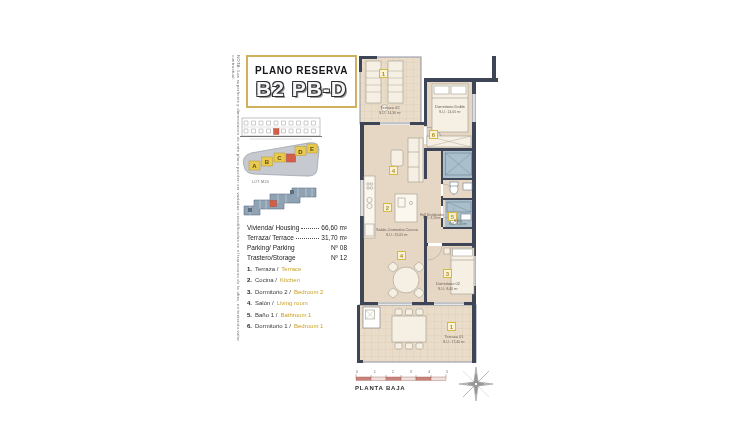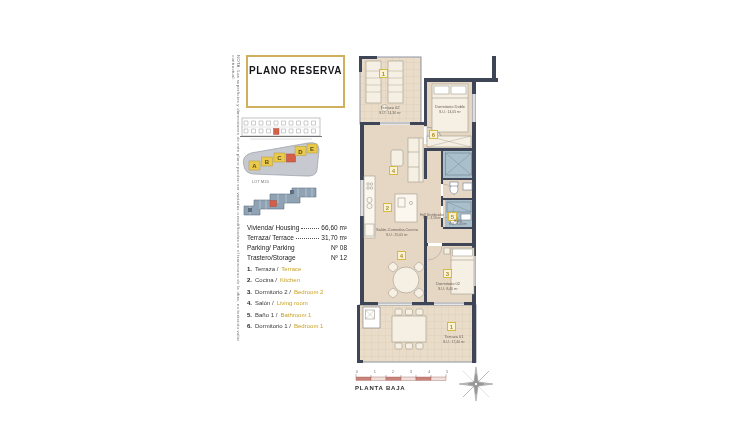--- a/index.html
+++ b/index.html
@@ -8,21 +8,21 @@
     font-family:"Liberation Sans", sans-serif;overflow:hidden;
   }
   .abs{position:absolute;}
 
   
   .disclaimer{
     left:231px;top:55px;height:308px;writing-mode:vertical-rl;
     font-size:4.3px;color:#6f6f6f;letter-spacing:.25px;line-height:5px;
   }
   .header-box{
-    left:246px;top:55px;width:99px;height:53px;box-sizing:border-box;
+    left:246px;top:55px;width:111px;height:53px;box-sizing:border-box;
     border:2.5px solid #cfb05c;background:#fff;text-align:center;padding-top:8px;
   }
   .kicker{font-size:10px;font-weight:bold;color:#17171c;letter-spacing:.6px;}
   .plan-title{
     font-size:21px;font-weight:900;letter-spacing:1px;color:#f6f6f6;margin-top:1px;
     text-shadow:-1px -1px 0 #2e2e33,1px -1px 0 #2e2e33,-1px 1px 0 #2e2e33,1px 1px 0 #2e2e33,2px 2px 0 #9b9b9b;
   }
   .specs{left:247px;top:221px;width:100px;font-size:6.5px;color:#222;}
   .spec-row{display:flex;align-items:flex-end;height:10px;}
   .spec-label{white-space:nowrap;}
@@ -53,20 +53,21 @@
   .planta-caption{left:355px;top:385px;font-size:6px;font-weight:bold;color:#2f2f33;letter-spacing:.8px;}
   .lot-label{left:252px;top:180px;font-size:3.6px;color:#666;letter-spacing:.3px;}
 </style>
 </head>
 <body>
 
 <div class="abs disclaimer">NOTA: Las superficies y dimensiones de este plano pueden ser variadas o modificadas en el transcurso de la obra, no teniendo valor contractual.</div>
 
 <div class="abs header-box">
   <div class="kicker">PLANO RESERVA</div>
+  <div class="plan-title">B2 PB-D</div>
 </div>
 
 <svg class="abs" style="left:240px;top:112px" width="82" height="30" viewBox="0 0 82 30">
   <rect x="2" y="6" width="78" height="18" fill="none" stroke="#9a9a9a" stroke-width="0.6"></rect>
   <line x1="0" y1="24.5" x2="82" y2="24.5" stroke="#555" stroke-width="0.8"></line>
   <line x1="2" y1="15" x2="80" y2="15" stroke="#bbb" stroke-width="0.4"></line>
   <path d="M4 9h4v4h-4z M11.5 9h4v4h-4z M19 9h4v4h-4z M26.5 9h4v4h-4z M34 9h4v4h-4z M41.5 9h4v4h-4z M49 9h4v4h-4z M56.5 9h4v4h-4z M64 9h4v4h-4z M71.5 9h4v4h-4z" fill="none" stroke="#9a9a9a" stroke-width="0.5"></path>
   <path d="M4 17h4v4h-4z M11.5 17h4v4h-4z M19 17h4v4h-4z M26.5 17h4v4h-4z M41.5 17h4v4h-4z M49 17h4v4h-4z M56.5 17h4v4h-4z M64 17h4v4h-4z M71.5 17h4v4h-4z" fill="none" stroke="#9a9a9a" stroke-width="0.5"></path>
   <rect x="33.5" y="16.5" width="5.5" height="6" fill="#d35f4b" stroke="#a8432f" stroke-width="0.4"></rect>
   <path d="M10 27h62" stroke="#888" stroke-width="0.3"></path>

